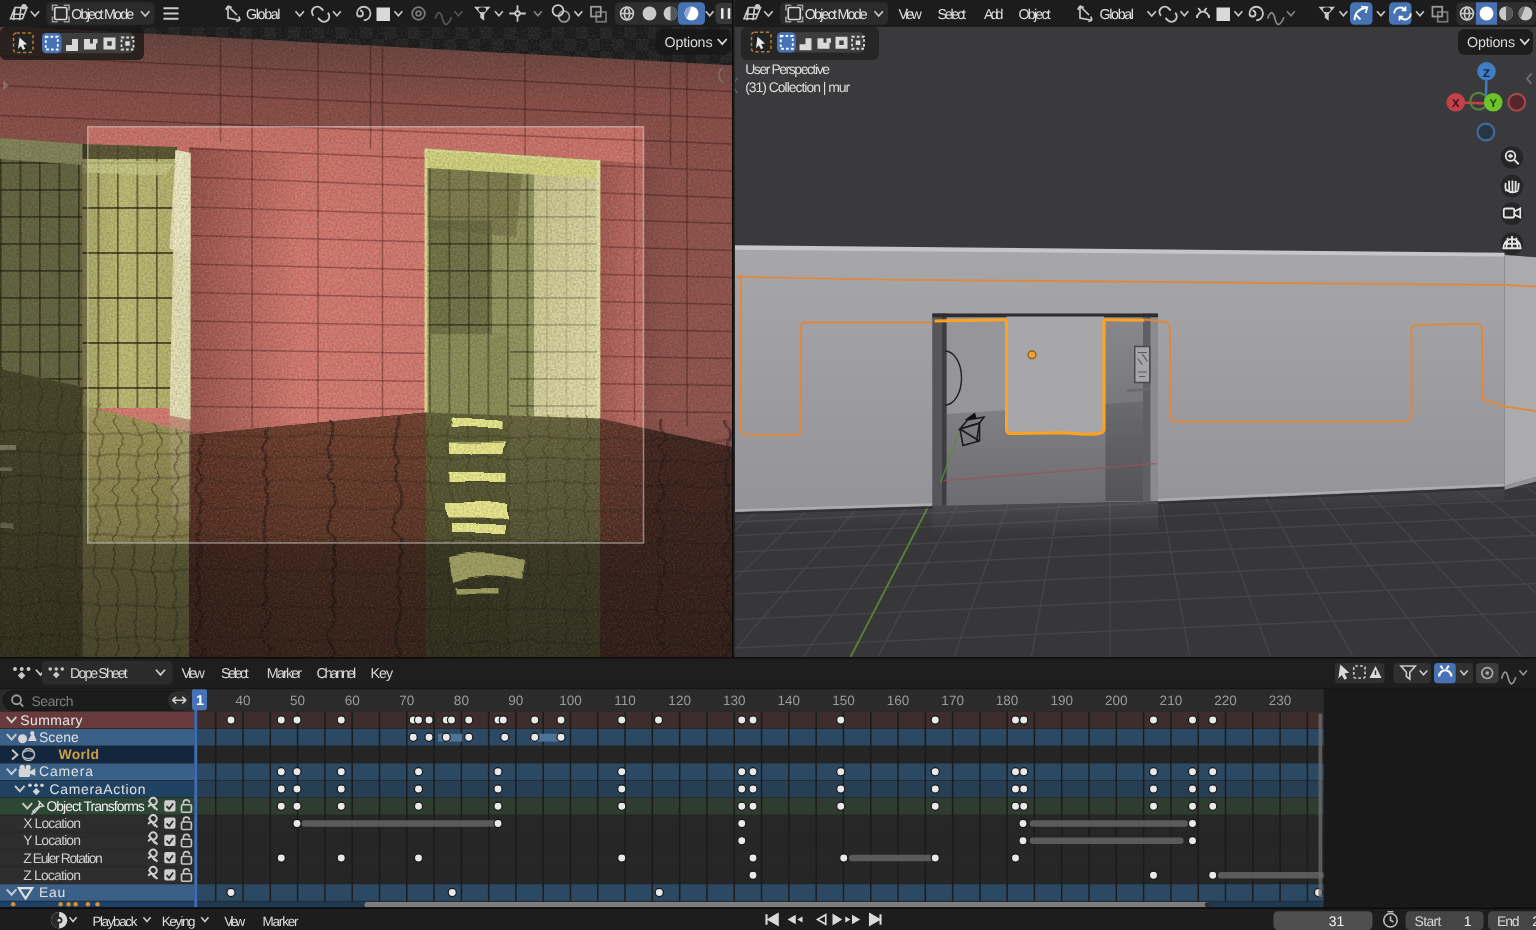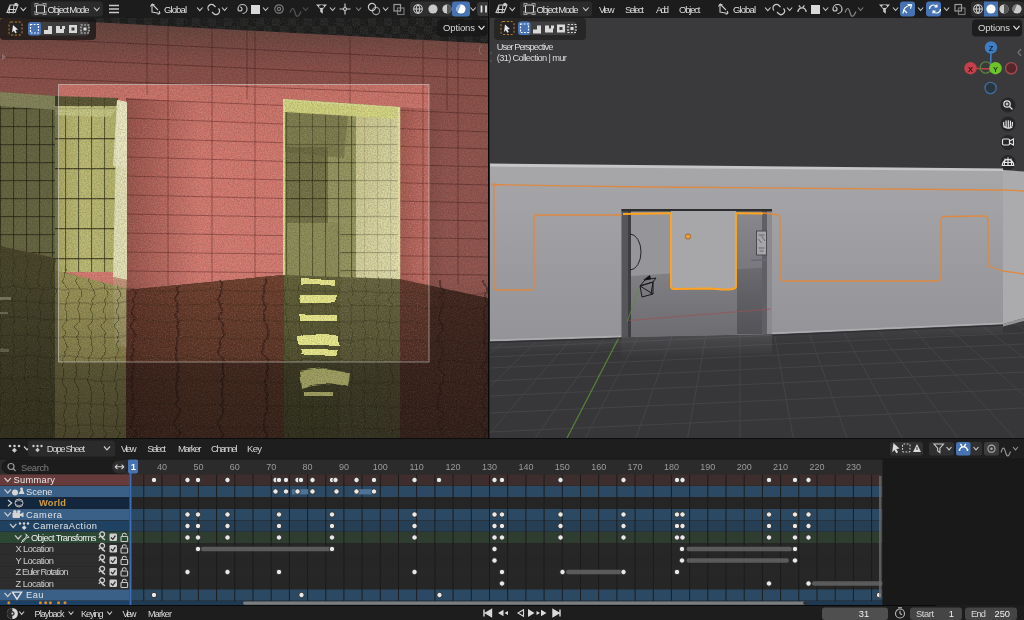--- a/index.html
+++ b/index.html
@@ -834,21 +834,21 @@
 <rect x="984" y="4" width="15" height="13.5" rx="2.5" fill="#3c3c3c" stroke="none"></rect>
 <circle cx="991.5" cy="10.7" r="3.6" stroke-width="1.1" opacity="0.8"></circle>
           <circle cx="991.5" cy="10.7" r="1.2" fill="#c9c9c9" stroke="none" opacity="0.8"></circle>
 <path d="M1001,14.5 q2.5,-8.5 4.5,-0.5 t5,-0.5" opacity="0.7" stroke-width="1.1"></path>
 <path d="M1013,9 l2.5,2.8 2.5,-2.8" stroke-width="1.1" opacity="0.7"></path>
 </g>
 <rect x="0" y="20.5" width="1024" height="1" fill="#161616"></rect>
 </svg>
   </div>
 
-  <div class="abs" style="left:0;top:605px;width:936px;height:15px;background:#1d1d1d;border-top:1px solid #0a0a0a;box-sizing:border-box;" id="bbar">
+  <div class="abs" style="left:0;top:605px;width:1024px;height:15px;background:#1d1d1d;border-top:1px solid #0a0a0a;box-sizing:border-box;padding-left:27px;" id="bbar">
   <svg width="1024" height="15" viewBox="0 0 1024 15" xmlns="http://www.w3.org/2000/svg" font-family="Liberation Sans, sans-serif" style="display:block">
     <circle cx="12.4" cy="7.5" r="5.5" fill="#d9d9d9"></circle>
     <path d="M12.4,2 a5.5,5.5 0 0 0 0,11 z" fill="#2a2a2a"></path>
     <circle cx="12.4" cy="7.5" r="2.2" fill="#2a2a2a"></circle>
         <circle cx="12.4" cy="7.5" r="1" fill="#d9d9d9"></circle>
     <path d="M19.3,5.5 l2.4,2.8 2.4,-2.8" stroke="#c9c9c9" stroke-width="1.1" fill="none"></path>
     <text x="34.6" y="11" font-size="9" fill="#dcdcdc" textLength="30">Playback</text>
     <path d="M68.6,5.5 l2.4,2.8 2.4,-2.8" stroke="#c9c9c9" stroke-width="1.1" fill="none"></path>
     <text x="80.9" y="11" font-size="9" fill="#dcdcdc" textLength="22.5">Keying</text>
     <path d="M107.2,5.5 l2.4,2.8 2.4,-2.8" stroke="#c9c9c9" stroke-width="1.1" fill="none"></path>

